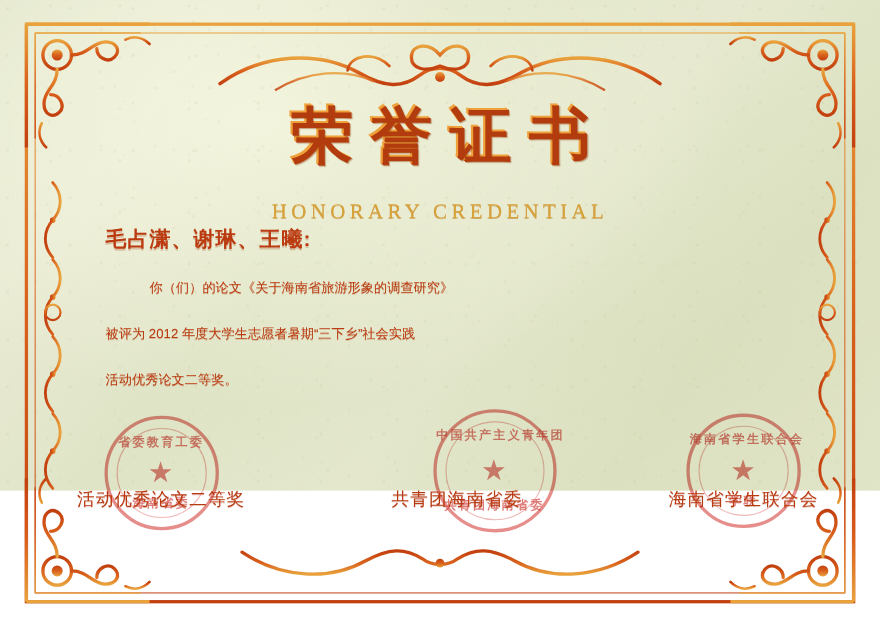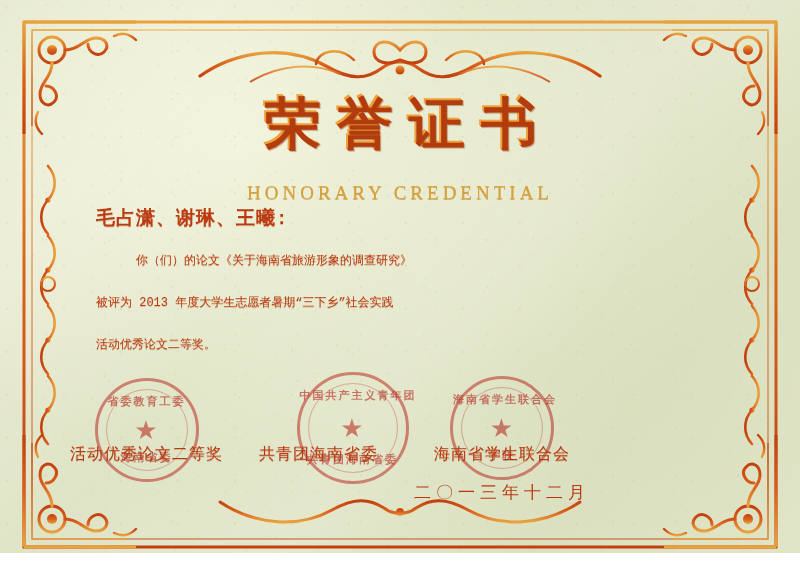--- a/index.html
+++ b/index.html
@@ -9,21 +9,21 @@
   body {
     width: 800px;
     height: 569px;
     overflow: hidden;
     font-family: "DejaVu Sans", sans-serif;
   }
 
   #certificate {
     position: relative;
     width: 800px;
-    height: 553px;
+    height: 446px;
     background:
       radial-gradient(ellipse at 30% 25%, rgba(255,255,235,0.55) 0%, rgba(255,255,235,0) 55%),
       radial-gradient(ellipse at 78% 72%, rgba(214,220,186,0.45) 0%, rgba(214,220,186,0) 60%),
       linear-gradient(128deg, #e3e7cd 0%, #e8ead2 18%, #dfe4c6 38%, #e6e9cf 58%, #dde2c2 78%, #e4e7cb 100%);
     box-sizing: border-box;
     padding-left: 21px;
   }
 
   
   #paper-texture {
@@ -88,21 +88,21 @@
     text-shadow: 0 1px 0 rgba(190,130,40,0.6);
   }
 
   
   #body-text {
     position: absolute;
     left: 96px;
     right: 72px;
     top: 198px;
     color: #b8380f;
-    font-family: Liberation Mono, monospace;
+    font-family: Liberation Sans, sans-serif;
   }
   .line {
     font-size: 12px;
     line-height: 42px;
     white-space: nowrap;
     color: #bb3a10;
     text-shadow: 0 1px 0 rgba(160,60,20,0.25);
   }
   .line.recipients {
     font-size: 19px;
@@ -111,21 +111,21 @@
   }
   .indent { text-indent: 40px; }
 
   
   #signature-row {
     position: absolute;
     left: 70px;
     right: 56px;
     top: 444px;
     display: flex;
-    justify-content: flex-start;
+    justify-content: space-between;
     align-items: flex-start;
     gap: 36px;
   }
   .sig-block {
     position: relative;
     text-align: center;
     color: #b8380f;
     font-family: "DejaVu Serif", serif;
     font-size: 16px;
     letter-spacing: 1px;
@@ -271,21 +271,21 @@
   </div>
 
   <div class="heading-block">
     <div id="title-cn">荣誉证书</div>
     <div id="title-en">HONORARY CREDENTIAL</div>
   </div>
 
   <div id="body-text">
     <div class="line recipients">毛占潇、谢琳、王曦:</div>
     <div class="line indent">你（们）的论文《关于海南省旅游形象的调查研究》</div>
-    <div class="line">被评为 2013 年度大学生志愿者暑期“三下乡”社会实践</div>
+    <div class="line">被评为 2012 年度大学生志愿者暑期“三下乡”社会实践</div>
     <div class="line">活动优秀论文二等奖。</div>
   </div>
 
   <div id="signature-row">
 
     <div class="sig-block">
       <div class="seal" id="seal-1">
         <div class="seal-text-top">省委教育工委</div>
         <div class="seal-star">★</div>
         <div class="seal-text-bottom">海南省委</div>
@@ -302,18 +302,17 @@
       <div class="sig-label">共青团海南省委</div>
     </div>
 
     <div class="sig-block">
       <div class="seal" id="seal-3">
         <div class="seal-text-top">海南省学生联合会</div>
         <div class="seal-star">★</div>
         <div class="seal-text-bottom">学联</div>
       </div>
       <div class="sig-label">海南省学生联合会</div>
-      <div class="sig-date">二〇一三年十二月</div>
     </div>
 
   </div>
 
 </div>
 
 </body></html>

